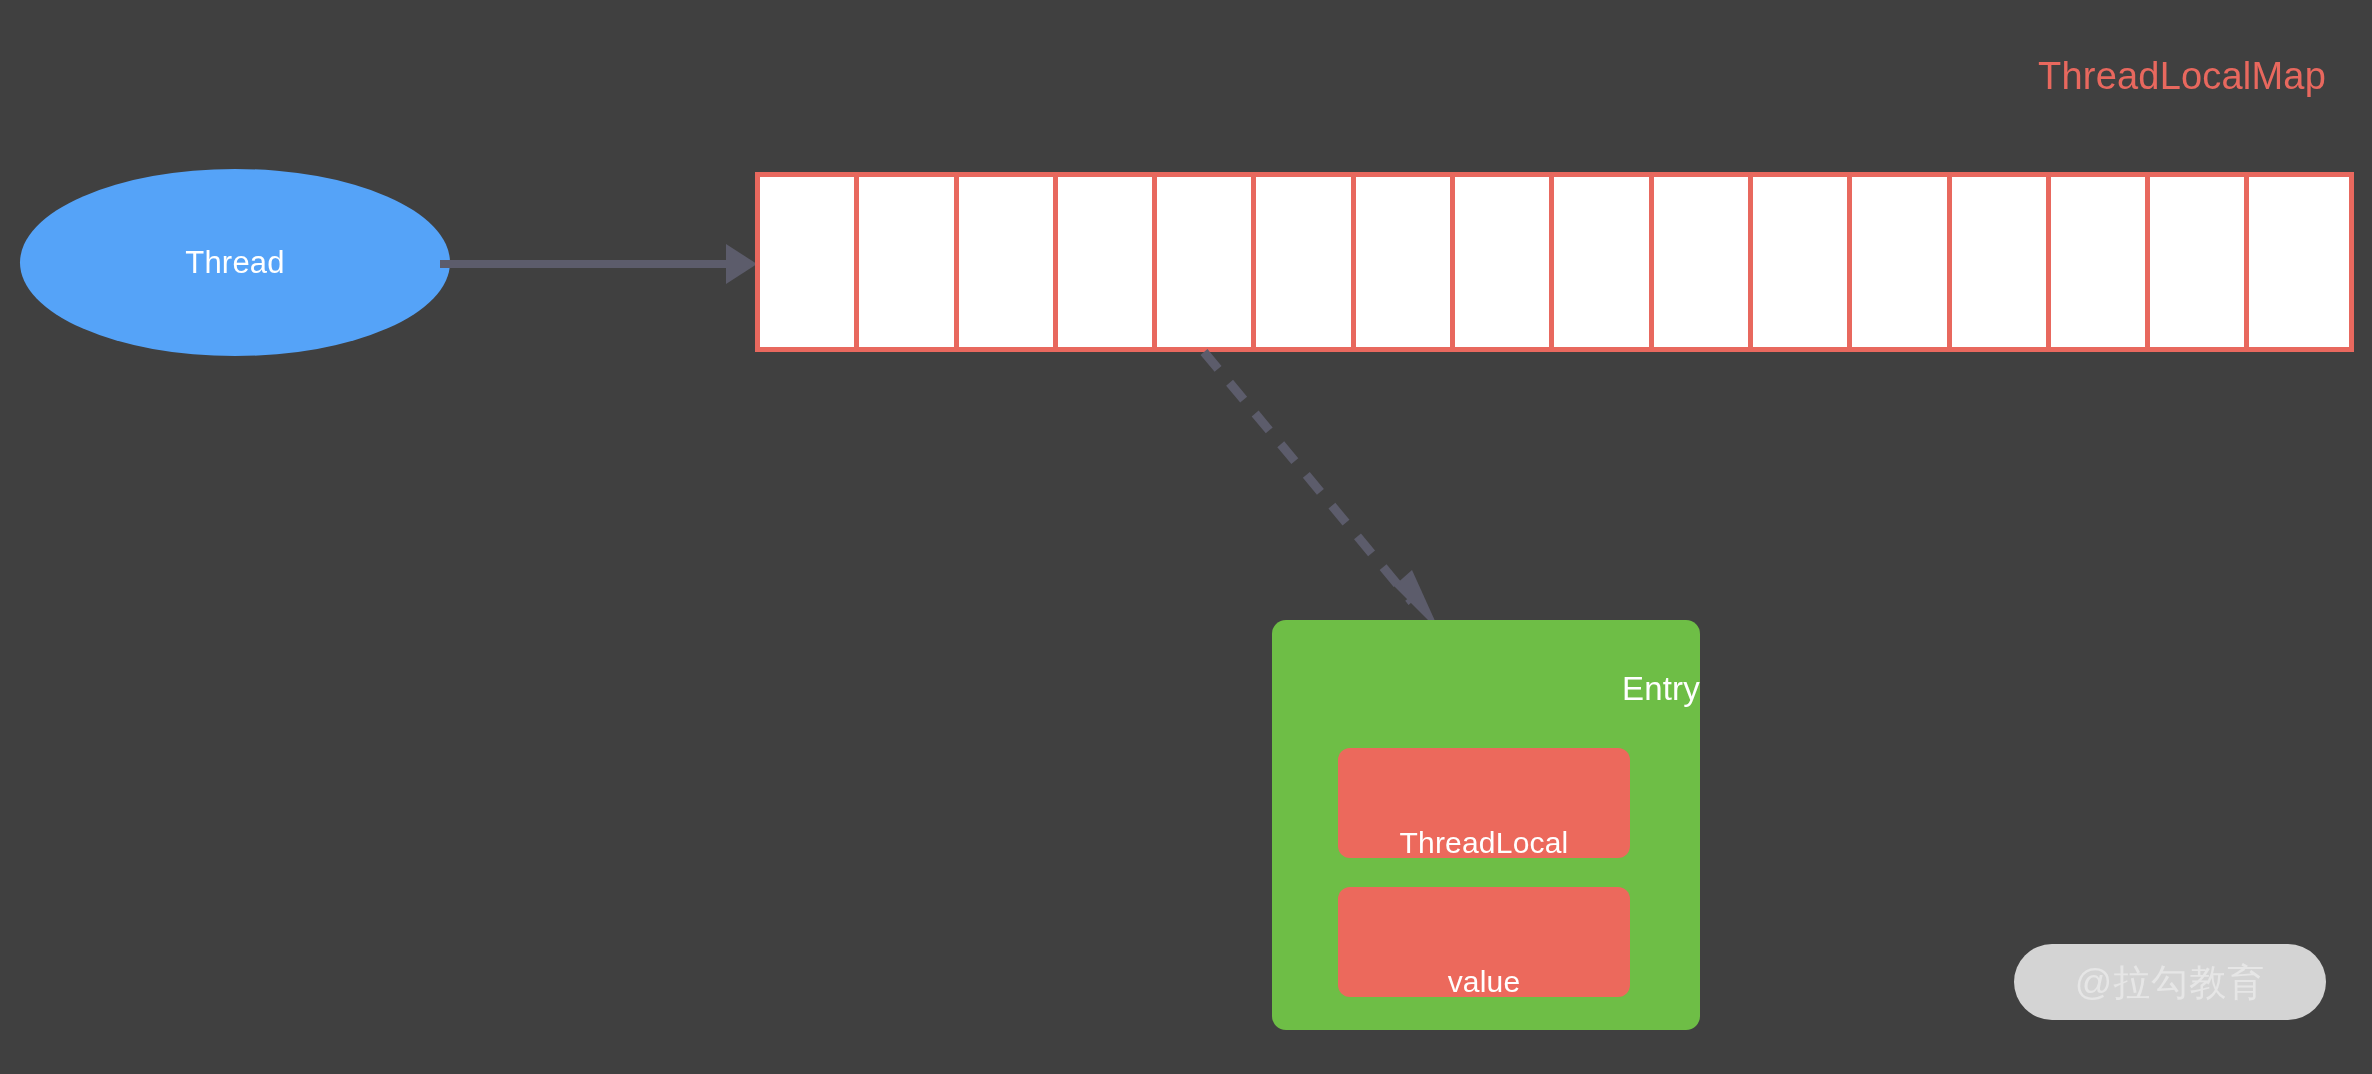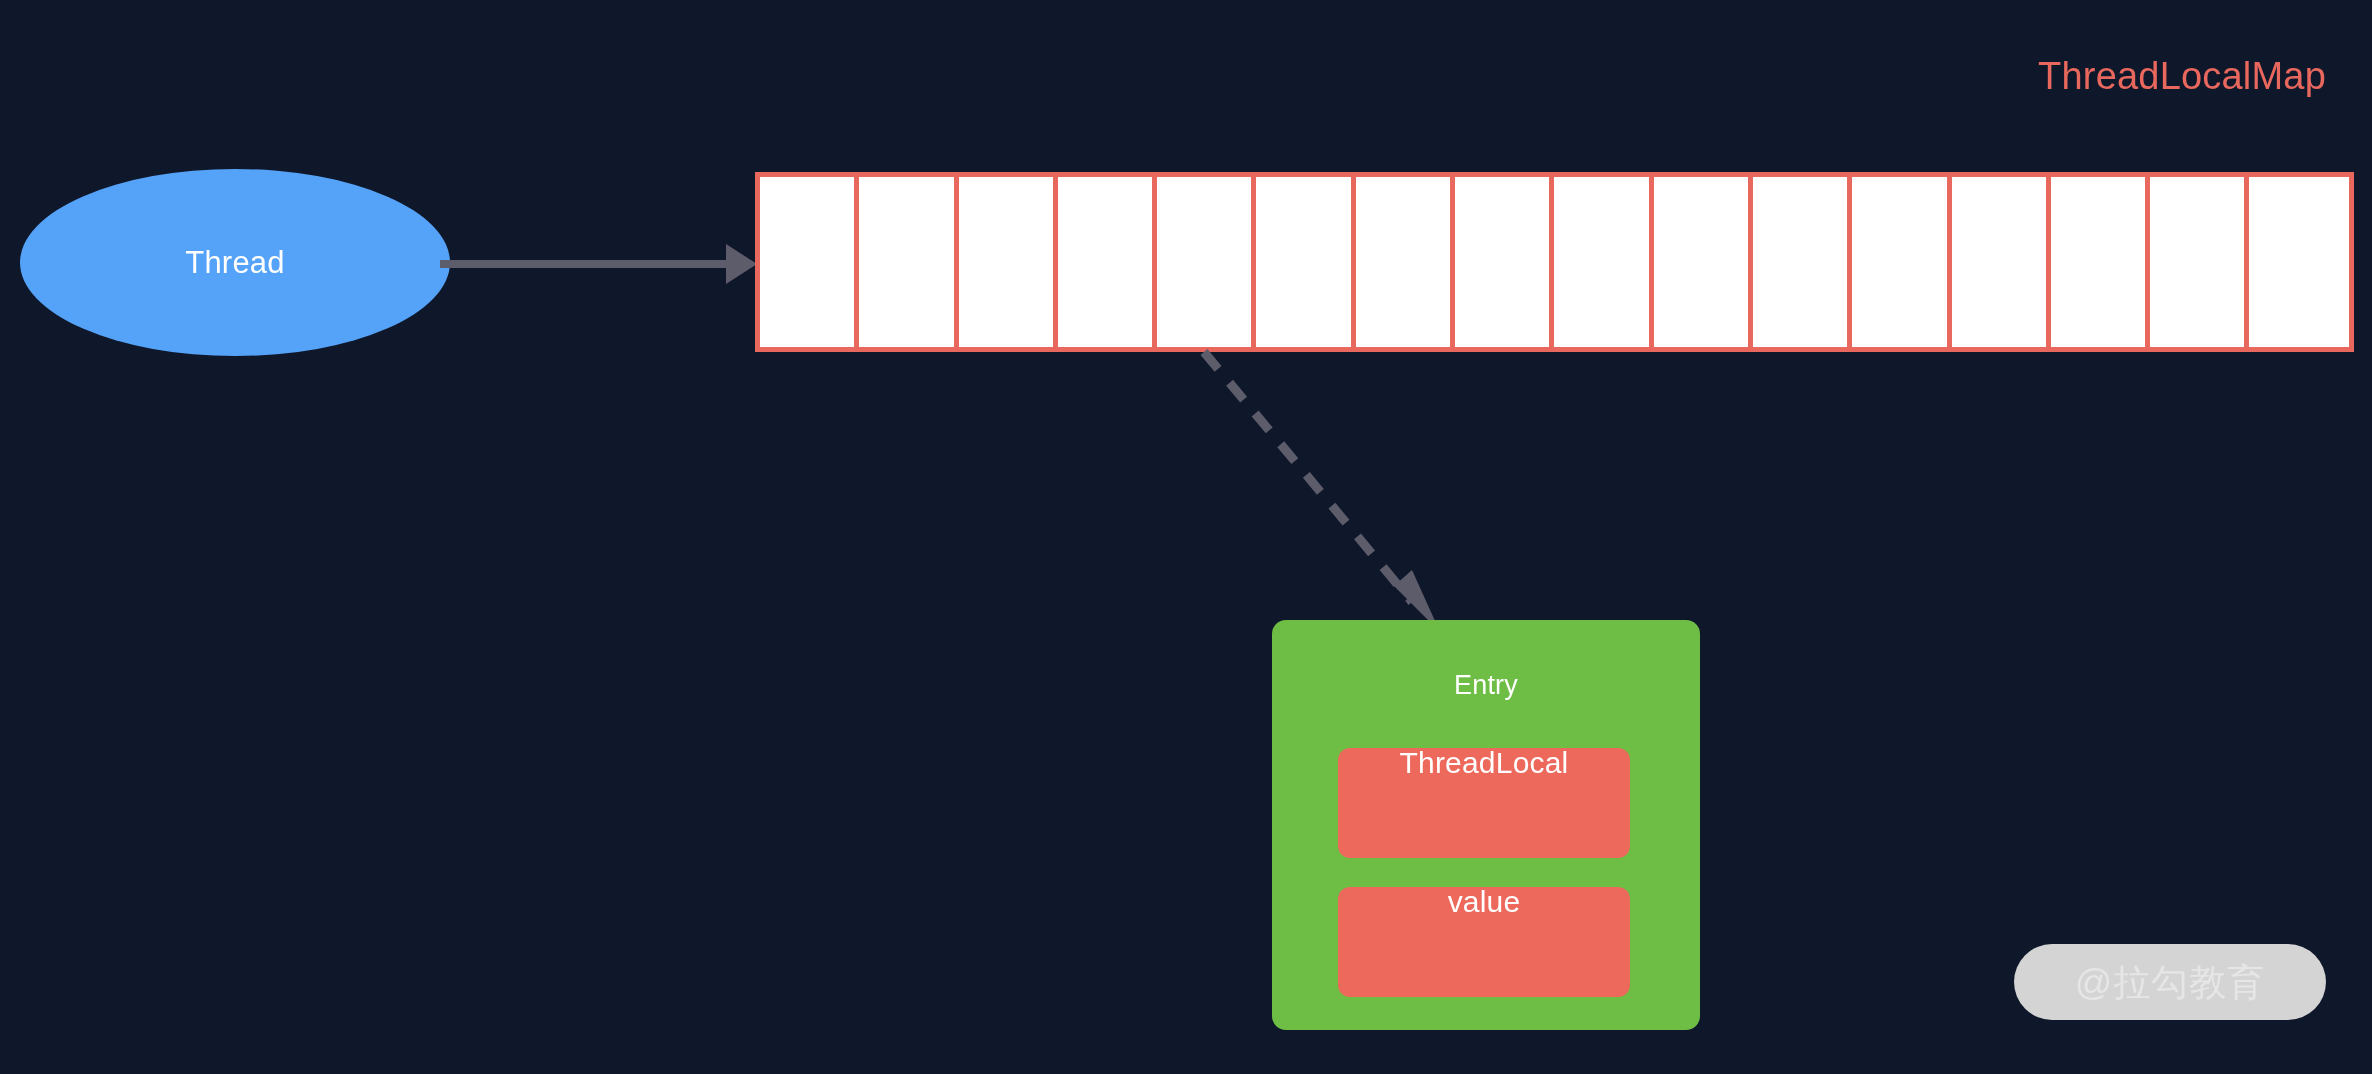--- a/index.html
+++ b/index.html
@@ -10,21 +10,21 @@
   }
   body {
     font-family: "Liberation Sans", sans-serif;
     -webkit-font-smoothing: antialiased;
   }
 
   #canvas {
     position: relative;
     width: 2372px;
     height: 1074px;
-    background: #0f172a;
+    background: #404040;
     overflow: hidden;
   }
 
   
   #diagram-title {
     position: absolute;
     right: 46px;
     top: 57px;
     font-size: 38px;
     line-height: 1;
@@ -101,42 +101,42 @@
     top: 620px;
     width: 428px;
     height: 410px;
     background: #6ebe46;
     border-radius: 14px;
     box-sizing: border-box;
     padding-top: 24px;
   }
   #entry-node .entry-title {
     display: block;
-    text-align: center;
+    text-align: right;
     color: #ffffff;
-    font-size: 27px;
+    font-size: 33px;
     line-height: 1;
     padding-top: 28px;
     letter-spacing: 0.2px;
   }
   #entry-node .entry-fields {
     position: absolute;
     left: 66px;
     top: 128px;
     right: 70px;
     display: flex;
     flex-direction: column;
     gap: 29px;
   }
   #entry-node .entry-field {
     height: 110px;
     background: #ec695c;
     border-radius: 12px;
     display: flex;
-    align-items: flex-start;
+    align-items: flex-end;
     justify-content: center;
   }
   #entry-node .entry-field .field-label {
     color: #ffffff;
     font-size: 30px;
     line-height: 1;
     letter-spacing: 0.2px;
   }
 
   

